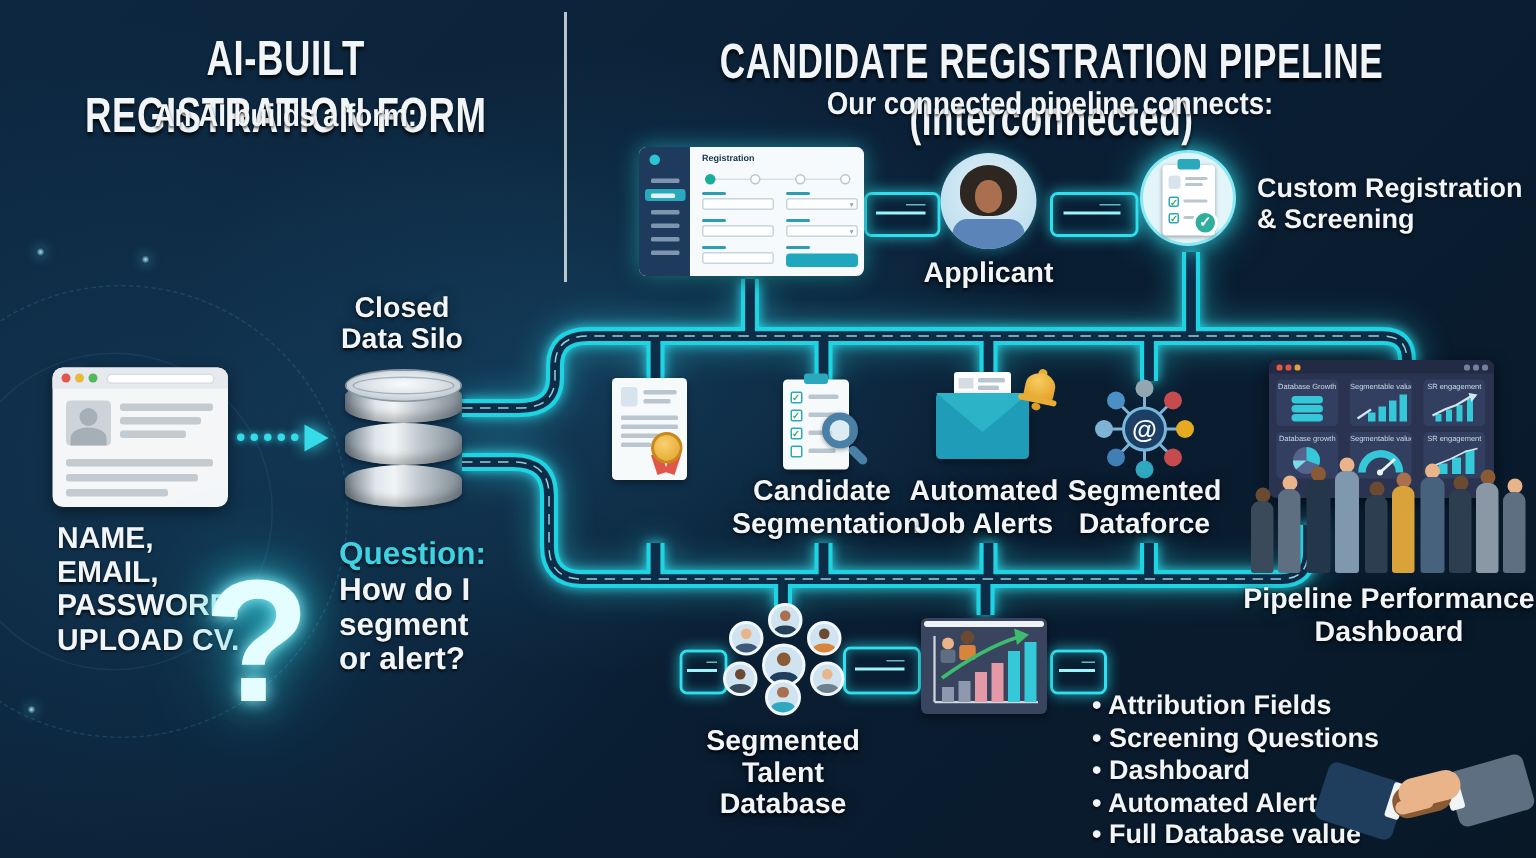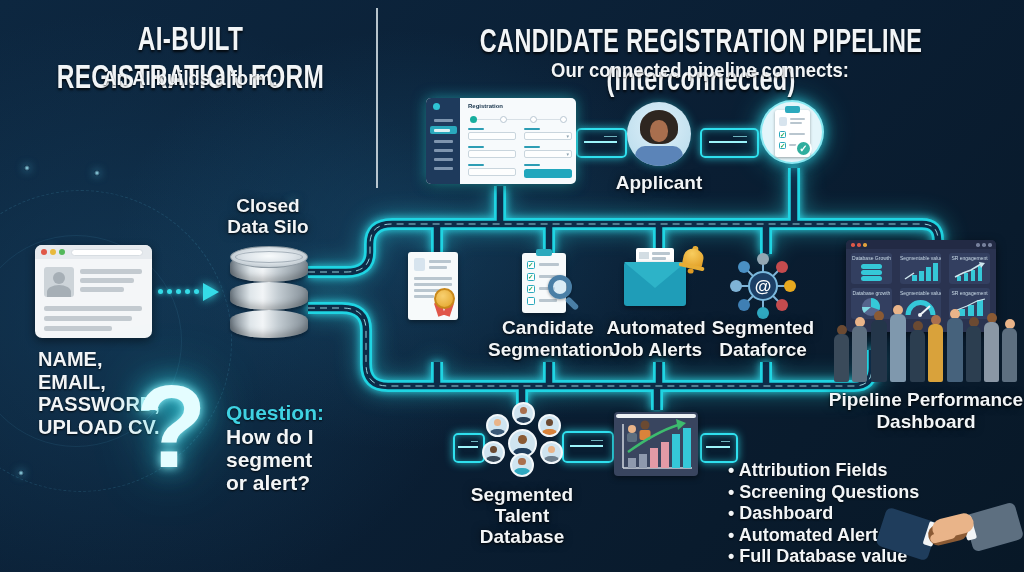--- a/index.html
+++ b/index.html
@@ -184,21 +184,21 @@
   <div class="abs qmark" style="left:136px;top:360px;">?</div>
 
   <div class="abs ml nlabel node" style="left:208px;top:195px;width:120px;font-size:19px;">Closed
 Data Silo</div>
   <div class="abs node" style="left:230px;top:246px;width:78px;height:90px;">
     <div class="db-seg" style="top:8px;"></div>
     <div class="db-seg" style="top:36px;"></div>
     <div class="db-seg" style="top:64px;"></div>
     <div class="db-top"></div>
   </div>
-  <div class="abs node" style="left:226px;top:358px;width:135px;margin-top:43px;">
+  <div class="abs node" style="left:226px;top:358px;width:135px;">
     <div style="font-size:21px;font-weight:bold;color:#3fd2e2;text-shadow:0 1px 2px rgba(0,0,0,.7);">Question:</div>
     <div class="ml" style="font-size:21px;font-weight:bold;line-height:23px;text-shadow:0 1px 2px rgba(0,0,0,.8);">How do I
 segment
 or alert?</div>
   </div>
 
   <div class="abs fapp node" style="left:426px;top:98px;width:150px;height:86px;">
     <div class="fside">
       <div class="abs" style="left:7px;top:5px;width:7px;height:7px;border-radius:50%;background:#2fc4d4;"></div>
       <div class="smi" style="top:21px;"></div>
@@ -248,20 +248,22 @@
       <div class="abs" style="left:4px;top:7px;width:8px;height:9px;background:#d7e4ee;border-radius:2px;"></div>
       <div class="tinyline" style="left:15px;top:8px;width:15px;height:2px;"></div>
       <div class="tinyline" style="left:15px;top:12px;width:12px;height:2px;"></div>
       <div class="chk" style="left:4px;top:21px;width:7px;height:7px;"></div>
       <div class="tinyline" style="left:14px;top:23px;width:16px;height:2px;"></div>
       <div class="chk" style="left:4px;top:32px;width:7px;height:7px;"></div>
       <div class="tinyline" style="left:14px;top:34px;width:13px;height:2px;"></div>
       <div class="abs" style="left:20px;top:30px;width:17px;height:17px;border-radius:50%;background:#2fae9e;border:2px solid #fff;box-sizing:border-box;color:#fff;font-size:10px;font-weight:bold;text-align:center;line-height:13px;">✓</div>
     </div>
   </div>
+  <div class="abs ml node" style="left:838px;top:115px;width:180px;font-size:18px;font-weight:bold;line-height:21px;text-shadow:0 1px 2px rgba(0,0,0,.8);">Custom Registration
+&amp; Screening</div>
 
   <div class="abs node" style="left:408px;top:252px;width:50px;height:68px;background:#f7fafb;border-radius:3px;box-shadow:0 2px 5px rgba(0,0,0,.4);">
     <div class="abs" style="left:6px;top:6px;width:11px;height:13px;background:#d7e4ee;border-radius:2px;"></div>
     <div class="tinyline" style="left:21px;top:8px;width:22px;height:2.5px;"></div>
     <div class="tinyline" style="left:21px;top:14px;width:18px;height:2.5px;"></div>
     <div class="tinyline" style="left:6px;top:25px;width:38px;height:2.5px;"></div>
     <div class="tinyline" style="left:6px;top:31px;width:38px;height:2.5px;"></div>
     <div class="tinyline" style="left:6px;top:37px;width:30px;height:2.5px;"></div>
     <div class="tinyline" style="left:6px;top:43px;width:20px;height:2.5px;"></div>
     <div class="abs" style="left:28px;top:50px;width:7px;height:14px;background:#e0564a;transform:rotate(-18deg);"></div>

